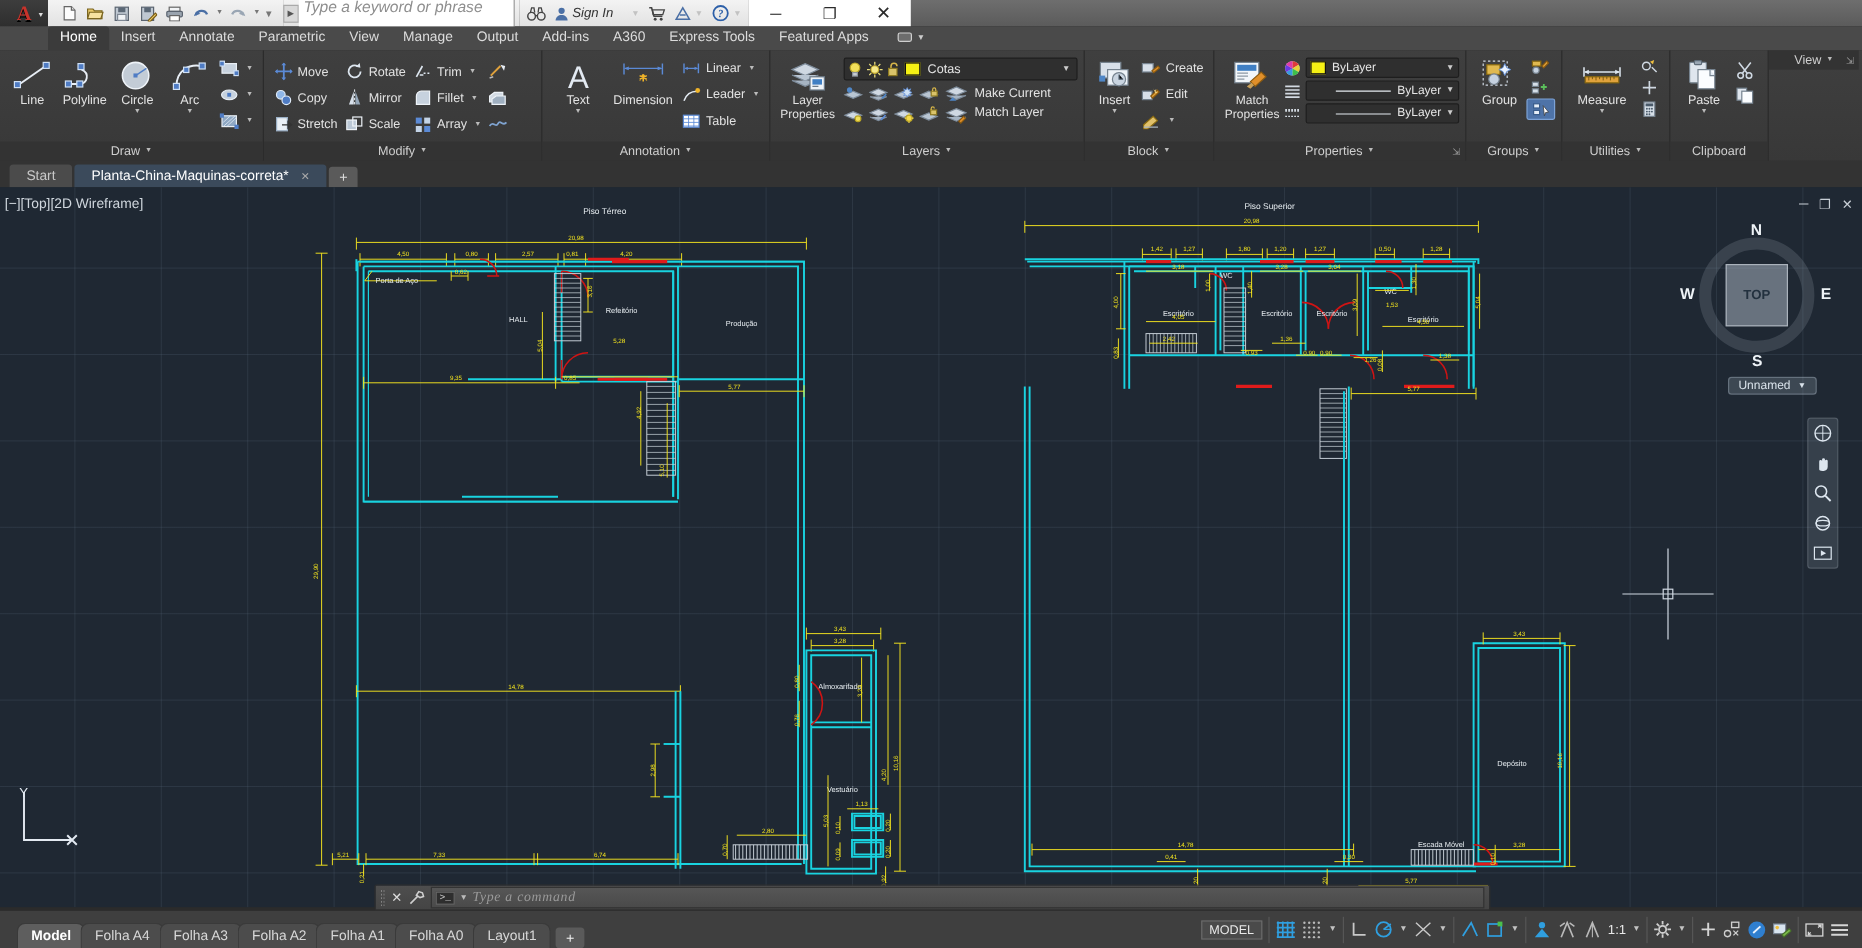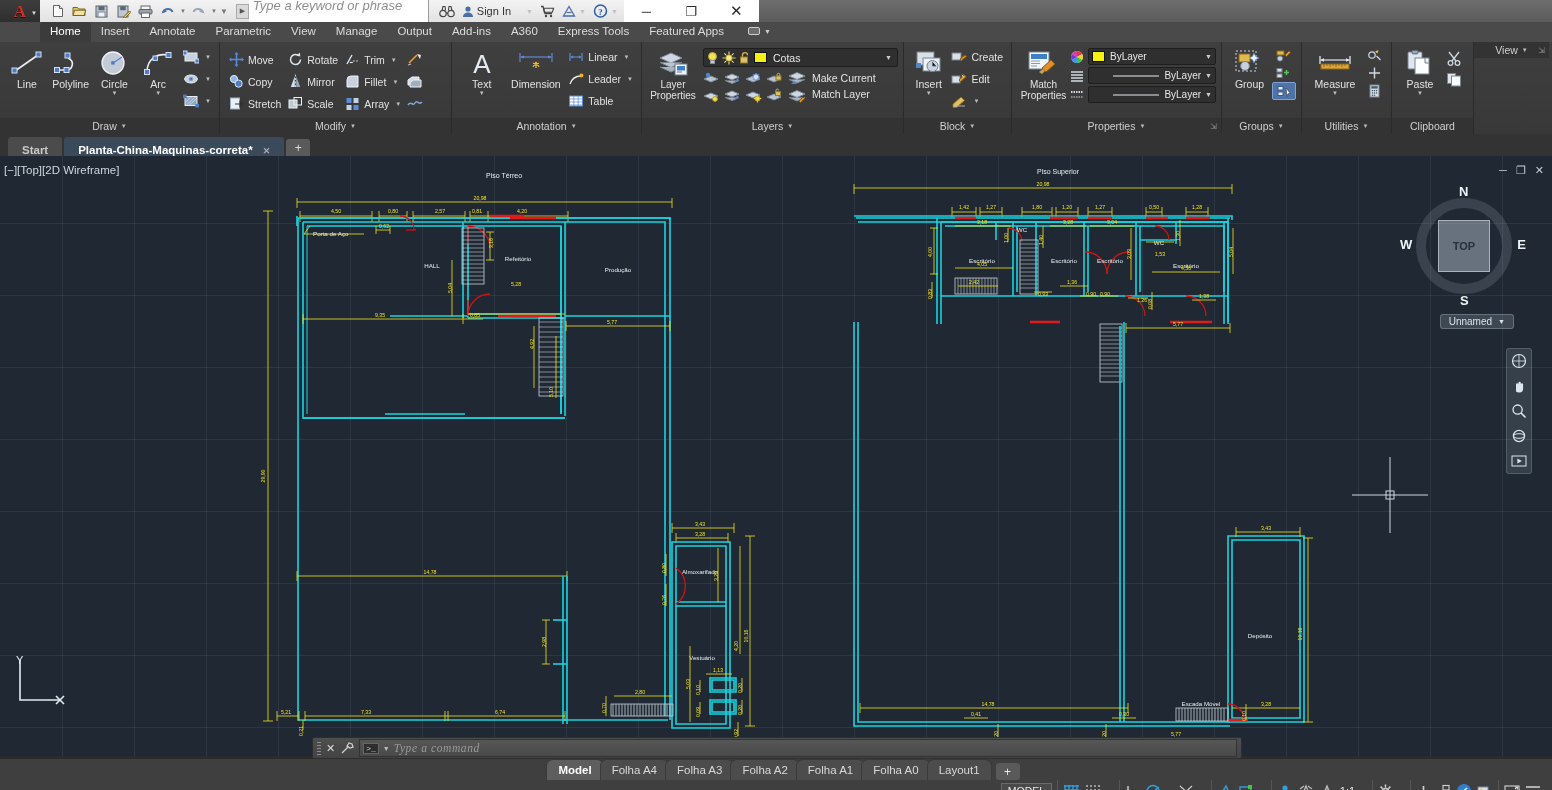--- a/index.html
+++ b/index.html
@@ -23,21 +23,21 @@
   #titlecenter { flex:1; background:linear-gradient(#f3f3f3,#e2e2e2); height:22px;
       display:flex; align-items:center; justify-content:center; gap:14px;
       color:#1a1a1a; font-size:12px; }
   #searchwrap { height:22px; background:linear-gradient(#f3f3f3,#e2e2e2); display:flex;
       align-items:center; padding-right:4px; }
   #searchwrap .arr { font-size:7px; color:#555; background:#d9d9d9; border:1px solid #aaa;
       width:13px; height:15px; display:flex; align-items:center; justify-content:center; }
   #searchbox { width:180px; height:28px; background:#fff; border:1px solid #9a9a9a; border-left:none;
       font-style:italic; color:#8e8e8e; font-size:13px; padding:0 4px; line-height:15px; }
   #rightsys { display:flex; align-items:center; height:22px; background:linear-gradient(#f3f3f3,#e2e2e2);
-      padding:0 6px; gap:7px; color:#333; font-size:11px; }
+      padding:0 6px; gap:7px; color:#333; font-size:11px;font-style:italic; }
   #rightsys .ri { display:flex; align-items:center; gap:3px; }
   #wctrl { display:flex; align-items:center; height:22px; background:#fff; }
   #wctrl div { width:45px; height:22px; display:flex; align-items:center; justify-content:center;
       color:#2b2b2b; font-size:13px; }
   #wctrl div:last-child { font-size:15px; }
 
   
   #ribtabs { position:absolute; top:22px; left:0; width:1552px; height:20px;
       background:#4a4a4a; display:flex; align-items:center; padding-left:40px; }
   #ribtabs .tab { padding:2px 10px 3px; font-size:11.5px; color:#dcdcdc; line-height:15px;
@@ -81,21 +81,21 @@
 
   .propline { display:flex; align-items:center; gap:4px; margin-bottom:2px; }
   .propdd { width:124px; height:17px; background:#2f2f2f; border:1px solid #1e1e1e; border-radius:2px;
       display:flex; align-items:center; padding:0 3px; font-size:10px; color:#e6e6e6; }
   .propdd .cv { font-size:7px; color:#ccc; margin-left:4px; }
 
   
   #filetabs { position:absolute; top:134px; left:0; width:1552px; height:22px;
       background:#333; display:flex; align-items:flex-end; padding-left:8px; }
   .ftab { height:19px; padding:0 14px; background:#4b4b4b; color:#c8c8c8; font-size:11.5px;
-      display:flex; align-items:flex-end; border-radius:3px 3px 0 0; margin-right:2px;font-weight:bold; }
+      display:flex; align-items:center; border-radius:3px 3px 0 0; margin-right:2px; }
   .ftab.active { background:#3b4a5b; color:#fff; }
   .ftab .x { margin-left:10px; font-size:9px; color:#aaa; }
   .ftabplus { width:24px; height:17px; background:#5a5a5a; color:#ddd; display:flex;
       align-items:center; justify-content:center; font-size:12px; border-radius:3px 3px 0 0; }
 
   
   #canvas { position:absolute; top:156px; left:0; width:1552px; height:600px;
       background:#1f2833; overflow:hidden; }
   #grid { position:absolute; inset:0;
       background-image:
@@ -151,21 +151,21 @@
   #cmdline .cw { color:#cfcfcf; font-size:11px; }
   #cmdin { flex:1; height:18px; background:linear-gradient(#565656,#4a4a4a);
       border:1px solid #333; display:flex; align-items:center; gap:4px; padding:0 3px; }
   #cmdin .prompt { background:#2e2e2e; border:1px solid #666; color:#cfcfcf; font-size:8px;
       padding:0 2px; font-family:"Liberation Mono",monospace; }
   #cmdin .cv { font-size:7px; color:#bbb; }
   #cmdin .ph { font-style:italic; color:#9a9a9a; font-size:11.5px; letter-spacing:.6px;font-family:Liberation Serif, serif; }
 
   
   #statusbar { position:absolute; left:0; top:759px; width:1552px; height:31px;
-      background:#3f3f3f; display:flex; align-items:center;flex-direction:column; }
+      background:#3f3f3f; display:flex; align-items:center; }
   #layouttabs { display:flex; align-items:flex-end; height:31px; padding-left:14px; gap:0; }
   .ltab { height:21px; padding:0 11px; display:flex; align-items:center; font-size:11.5px;
       color:#d8d8d8; background:#4c4c4c; border-radius:7px 7px 0 0; margin-right:-4px;
       border:1px solid #3a3a3a; border-bottom:none; }
   .ltab.active { background:#5e5e5e; color:#fff; font-weight:bold; }
   .ltabplus { width:24px; height:17px; background:#5a5a5a; color:#eee; display:flex;
       align-items:center; justify-content:center; font-size:12px; border-radius:3px; margin-left:8px; }
   #statusright { margin-left:auto; display:flex; align-items:center; height:31px;
       gap:0px; padding-right:6px; }
   .sgrp { display:flex; align-items:center; height:22px; padding:0 5px; gap:5px;

